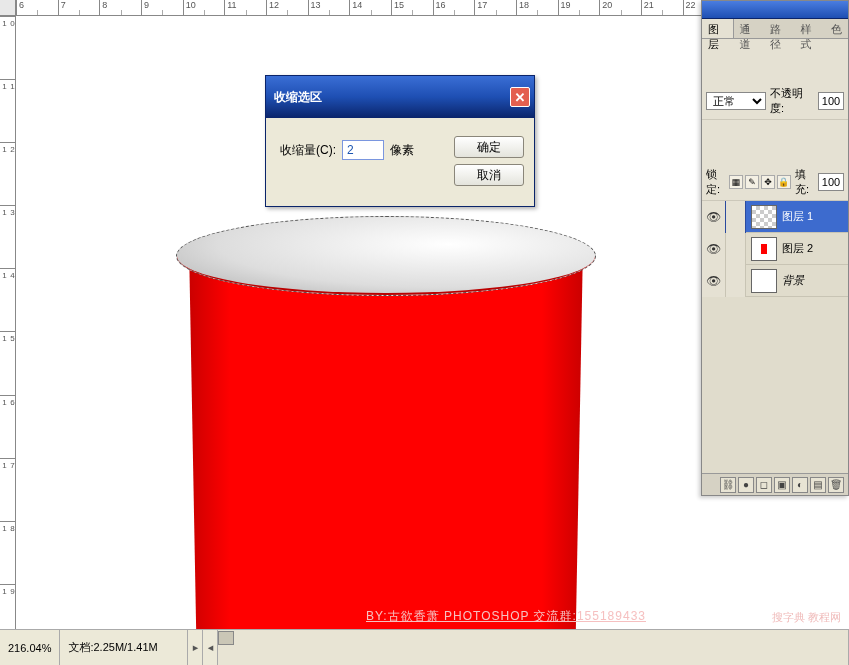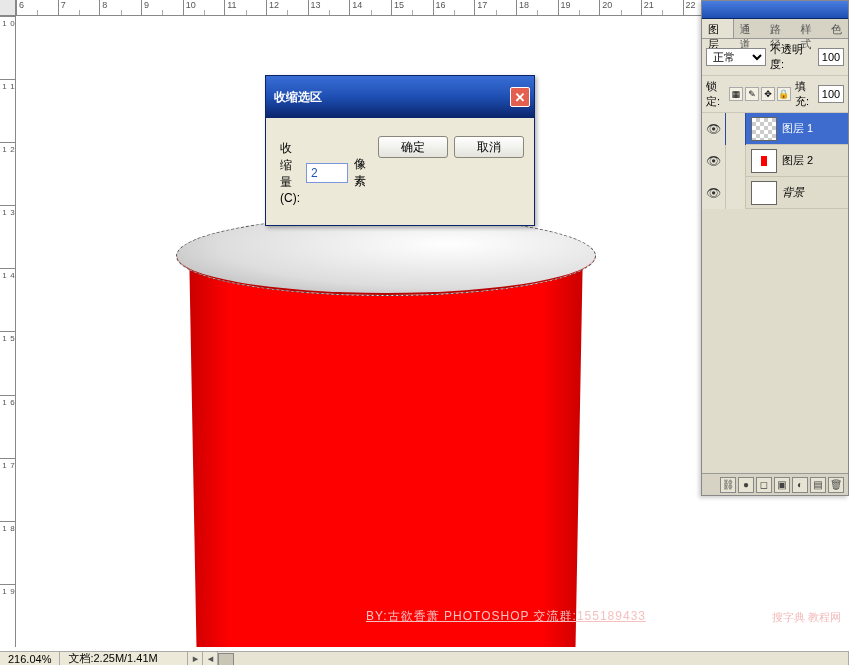--- a/index.html
+++ b/index.html
@@ -22,51 +22,51 @@
 .cup-rim::after { content:''; position:absolute; inset:0; border-radius:50%; border-bottom: 2px solid #b00; }
 .marching { border: 1px dashed #555; }
 
 
 .dialog { position: absolute; left: 265px; top: 75px; width: 270px; background: #ece9d8; border: 1px solid #0a246a; box-shadow: 2px 2px 4px rgba(0,0,0,0.3); }
 .dialog-title { height: 42px; background: linear-gradient(to bottom, #3a6ed5 0%, #1e4fb3 50%, #0a246a 100%); color: #fff; display: flex; align-items: center; justify-content: space-between; padding: 0 4px 0 8px; font-weight: bold; font-size: 12px; }
 .close-btn { width: 20px; height: 20px; background: #e35f4f; border: 1px solid #fff; color: #fff; display: flex; align-items: center; justify-content: center; font-weight: bold; cursor: pointer; border-radius: 2px; font-size: 13px; }
 .dialog-body { padding: 18px 10px 20px 14px; display: flex; align-items: flex-start; gap: 12px; }
 .dialog-left { display: flex; align-items: center; gap: 6px; padding-top: 4px; }
 .num-input { width: 42px; height: 20px; border: 1px solid #7a96df; background: #fff; color: #1b55b0; padding: 0 4px; font-size: 12px; }
-.dialog-right { display: flex; flex-direction: row; gap: 6px; margin-left: auto; }
+.dialog-right { display: flex; flex-direction: column; gap: 6px; margin-left: auto; }
 .win-btn { width: 70px; height: 22px; background: linear-gradient(to bottom, #fff, #e4e4dc); border: 1px solid #8a867a; border-radius: 3px; font-size: 12px; cursor: pointer; }
 
 
 .panel { position: absolute; top: 0; right: 0; width: 148px; height: 496px; background: #e5e1d3; border: 1px solid #888; box-shadow: -2px 2px 4px rgba(0,0,0,0.2); display: flex; flex-direction: column; }
 .panel-top-bar { height: 18px; background: linear-gradient(to bottom, #4a7de0, #1e4fb3); border-bottom: 1px solid #0a246a; }
 .panel-tabs { display: flex; height: 20px; background: #d6d2c4; border-bottom: 1px solid #999; font-size: 11px; }
 .panel-tab { padding: 3px 6px; cursor: pointer; color: #555; }
 .panel-tab.active { background: #e5e1d3; color: #000; border-right: 1px solid #999; }
-.panel-row { display: flex; align-items: center; padding: 3px 4px; gap: 4px; border-bottom: 1px solid #ccc8ba; font-size: 11px; }
+.panel-row { display: flex; align-items: center; padding: 3px 4px; gap: 4px; border-bottom: 1px solid #ccc8ba; font-size: 11px; margin-top: 44px; }
 .select-box { height: 18px; border: 1px solid #888; background: #fff; padding: 0 2px; font-size: 11px; }
 .opacity-box { width: 26px; height: 18px; border: 1px solid #888; background: #fff; padding: 0 2px; text-align: center; font-size: 11px; }
 .lock-icons { display: flex; gap: 2px; }
 .lock-ico { width: 14px; height: 14px; background: #f4f0e4; border: 1px solid #aaa; display: flex; align-items: center; justify-content: center; font-size: 9px; }
 
 .layer-list { flex: 1; background: #e0dccc; overflow: auto; }
 .layer-item { display: flex; align-items: center; height: 32px; border-bottom: 1px solid #c8c4b4; }
 .layer-item.selected { background: #3d6bce; color: #fff; }
 .layer-eye { width: 24px; height: 32px; display: flex; align-items: center; justify-content: center; border-right: 1px solid #c8c4b4; background: #e5e1d3; color: #333; }
 .layer-link { width: 20px; height: 32px; border-right: 1px solid #c8c4b4; background: #e5e1d3; }
 .layer-item.selected .layer-link, .layer-item.selected .layer-eye { border-color: #2a4a9e; }
 .layer-thumb { width: 26px; height: 24px; margin: 0 5px; background: #fff; border: 1px solid #666; display: flex; align-items: center; justify-content: center; }
 .checker { background-image: linear-gradient(45deg, #ccc 25%, transparent 25%), linear-gradient(-45deg, #ccc 25%, transparent 25%), linear-gradient(45deg, transparent 75%, #ccc 75%), linear-gradient(-45deg, transparent 75%, #ccc 75%); background-size: 8px 8px; background-position: 0 0, 0 4px, 4px -4px, -4px 0px; }
 .red-dot { width: 6px; height: 10px; background: #ff0000; }
 .layer-name { font-size: 11px; }
 .italic { font-style: italic; }
 .panel-footer { height: 22px; background: #d6d2c4; border-top: 1px solid #999; display: flex; align-items: center; justify-content: flex-end; gap: 2px; padding: 0 4px; }
 .ftr-ico { width: 16px; height: 16px; background: #e8e4d4; border: 1px solid #888; display: flex; align-items: center; justify-content: center; font-size: 10px; color: #444; cursor: pointer; }
 
 
-.status-bar { position: absolute; bottom: 0; left: 0; right: 0; height: 14px; background: #ece9d8; border-top: 1px solid #aaa; display: flex; align-items: center; font-size: 11px; }
+.status-bar { position: absolute; bottom: 0; left: 0; right: 0; height: 36px; background: #ece9d8; border-top: 1px solid #aaa; display: flex; align-items: center; font-size: 11px; }
 .status-cell { padding: 0 8px; border-right: 1px solid #aaa; height: 100%; display: flex; align-items: center; }
 .status-arrow { width: 15px; text-align: center; border-right: 1px solid #aaa; height: 100%; display: flex; align-items: center; justify-content: center; color: #555; cursor: pointer; }
 .scrollbar-h { flex: 1; height: 100%; background: #e8e4d4; border-right: 1px solid #aaa; position: relative; }
 .scroll-thumb-h { position: absolute; left: 0; top: 1px; width: 16px; height: 14px; background: #cac6b6; border: 1px solid #888; }
 
 
 .watermark { position: absolute; bottom: 22px; left: 350px; color: #f6c0c0; font-size: 12px; letter-spacing: 1px; font-family: Arial; text-decoration: underline; }
 .wm2 { position: absolute; bottom: 22px; right: 8px; color: #f0bbba; font-size: 11px; }
 </style>
 </head>

